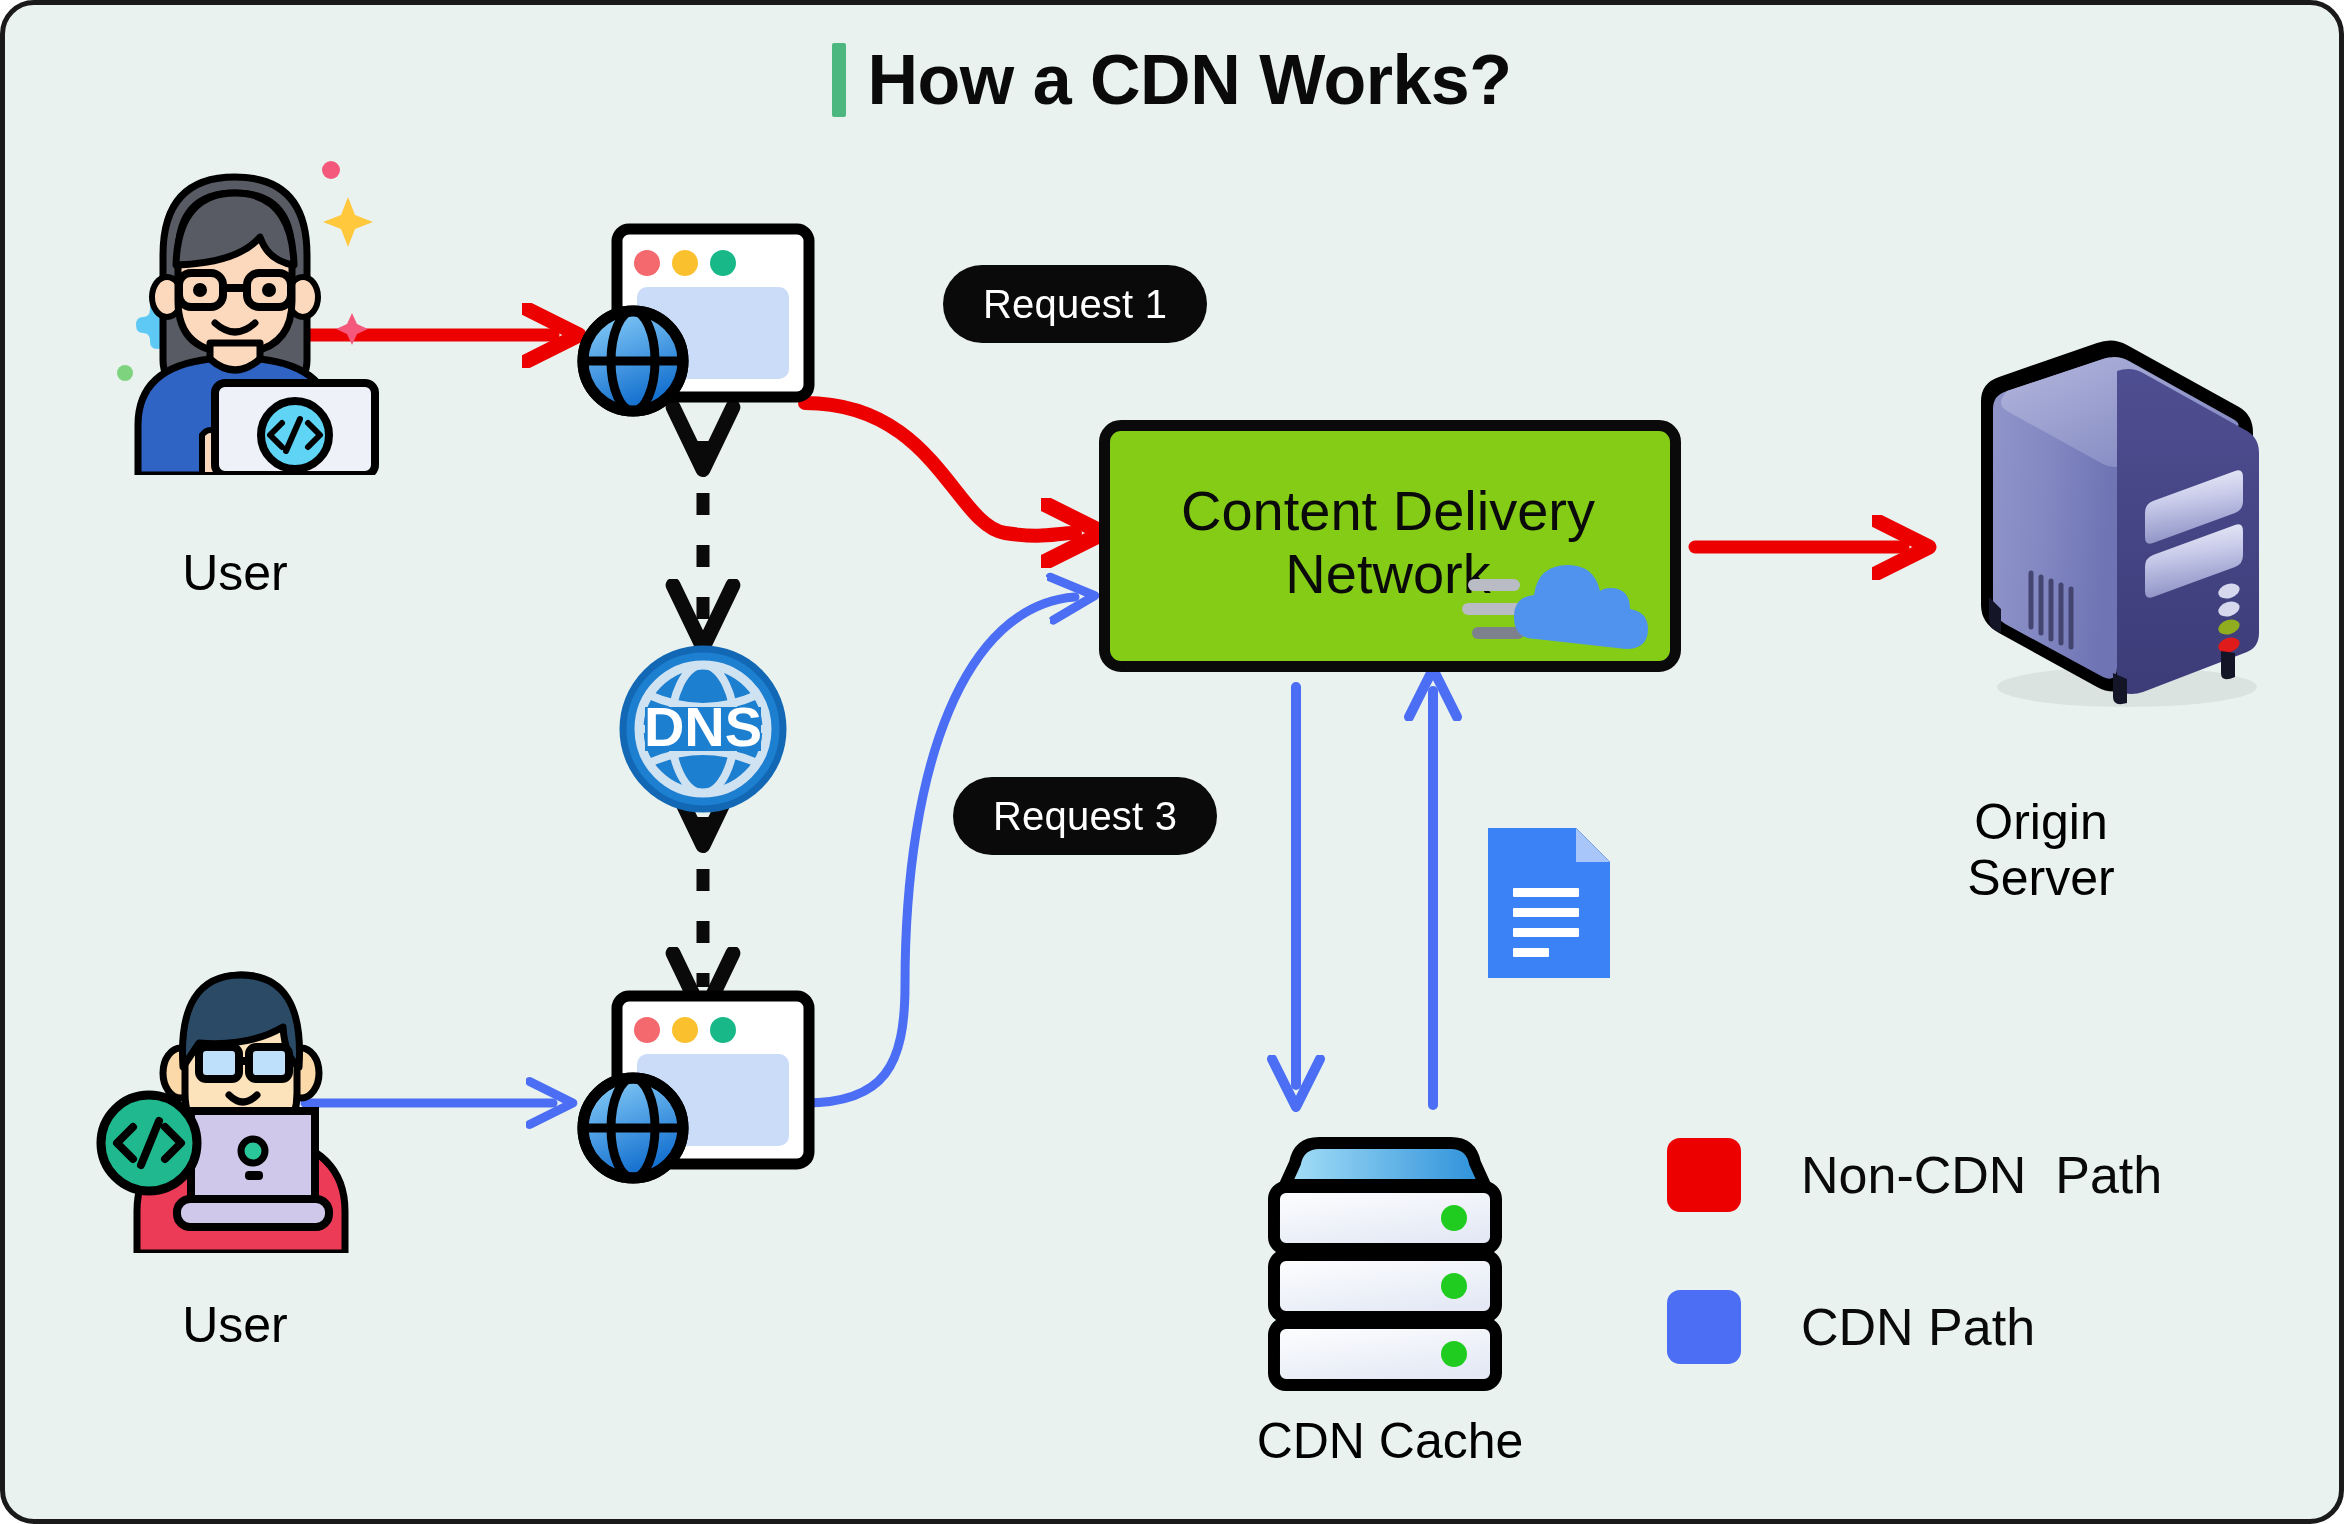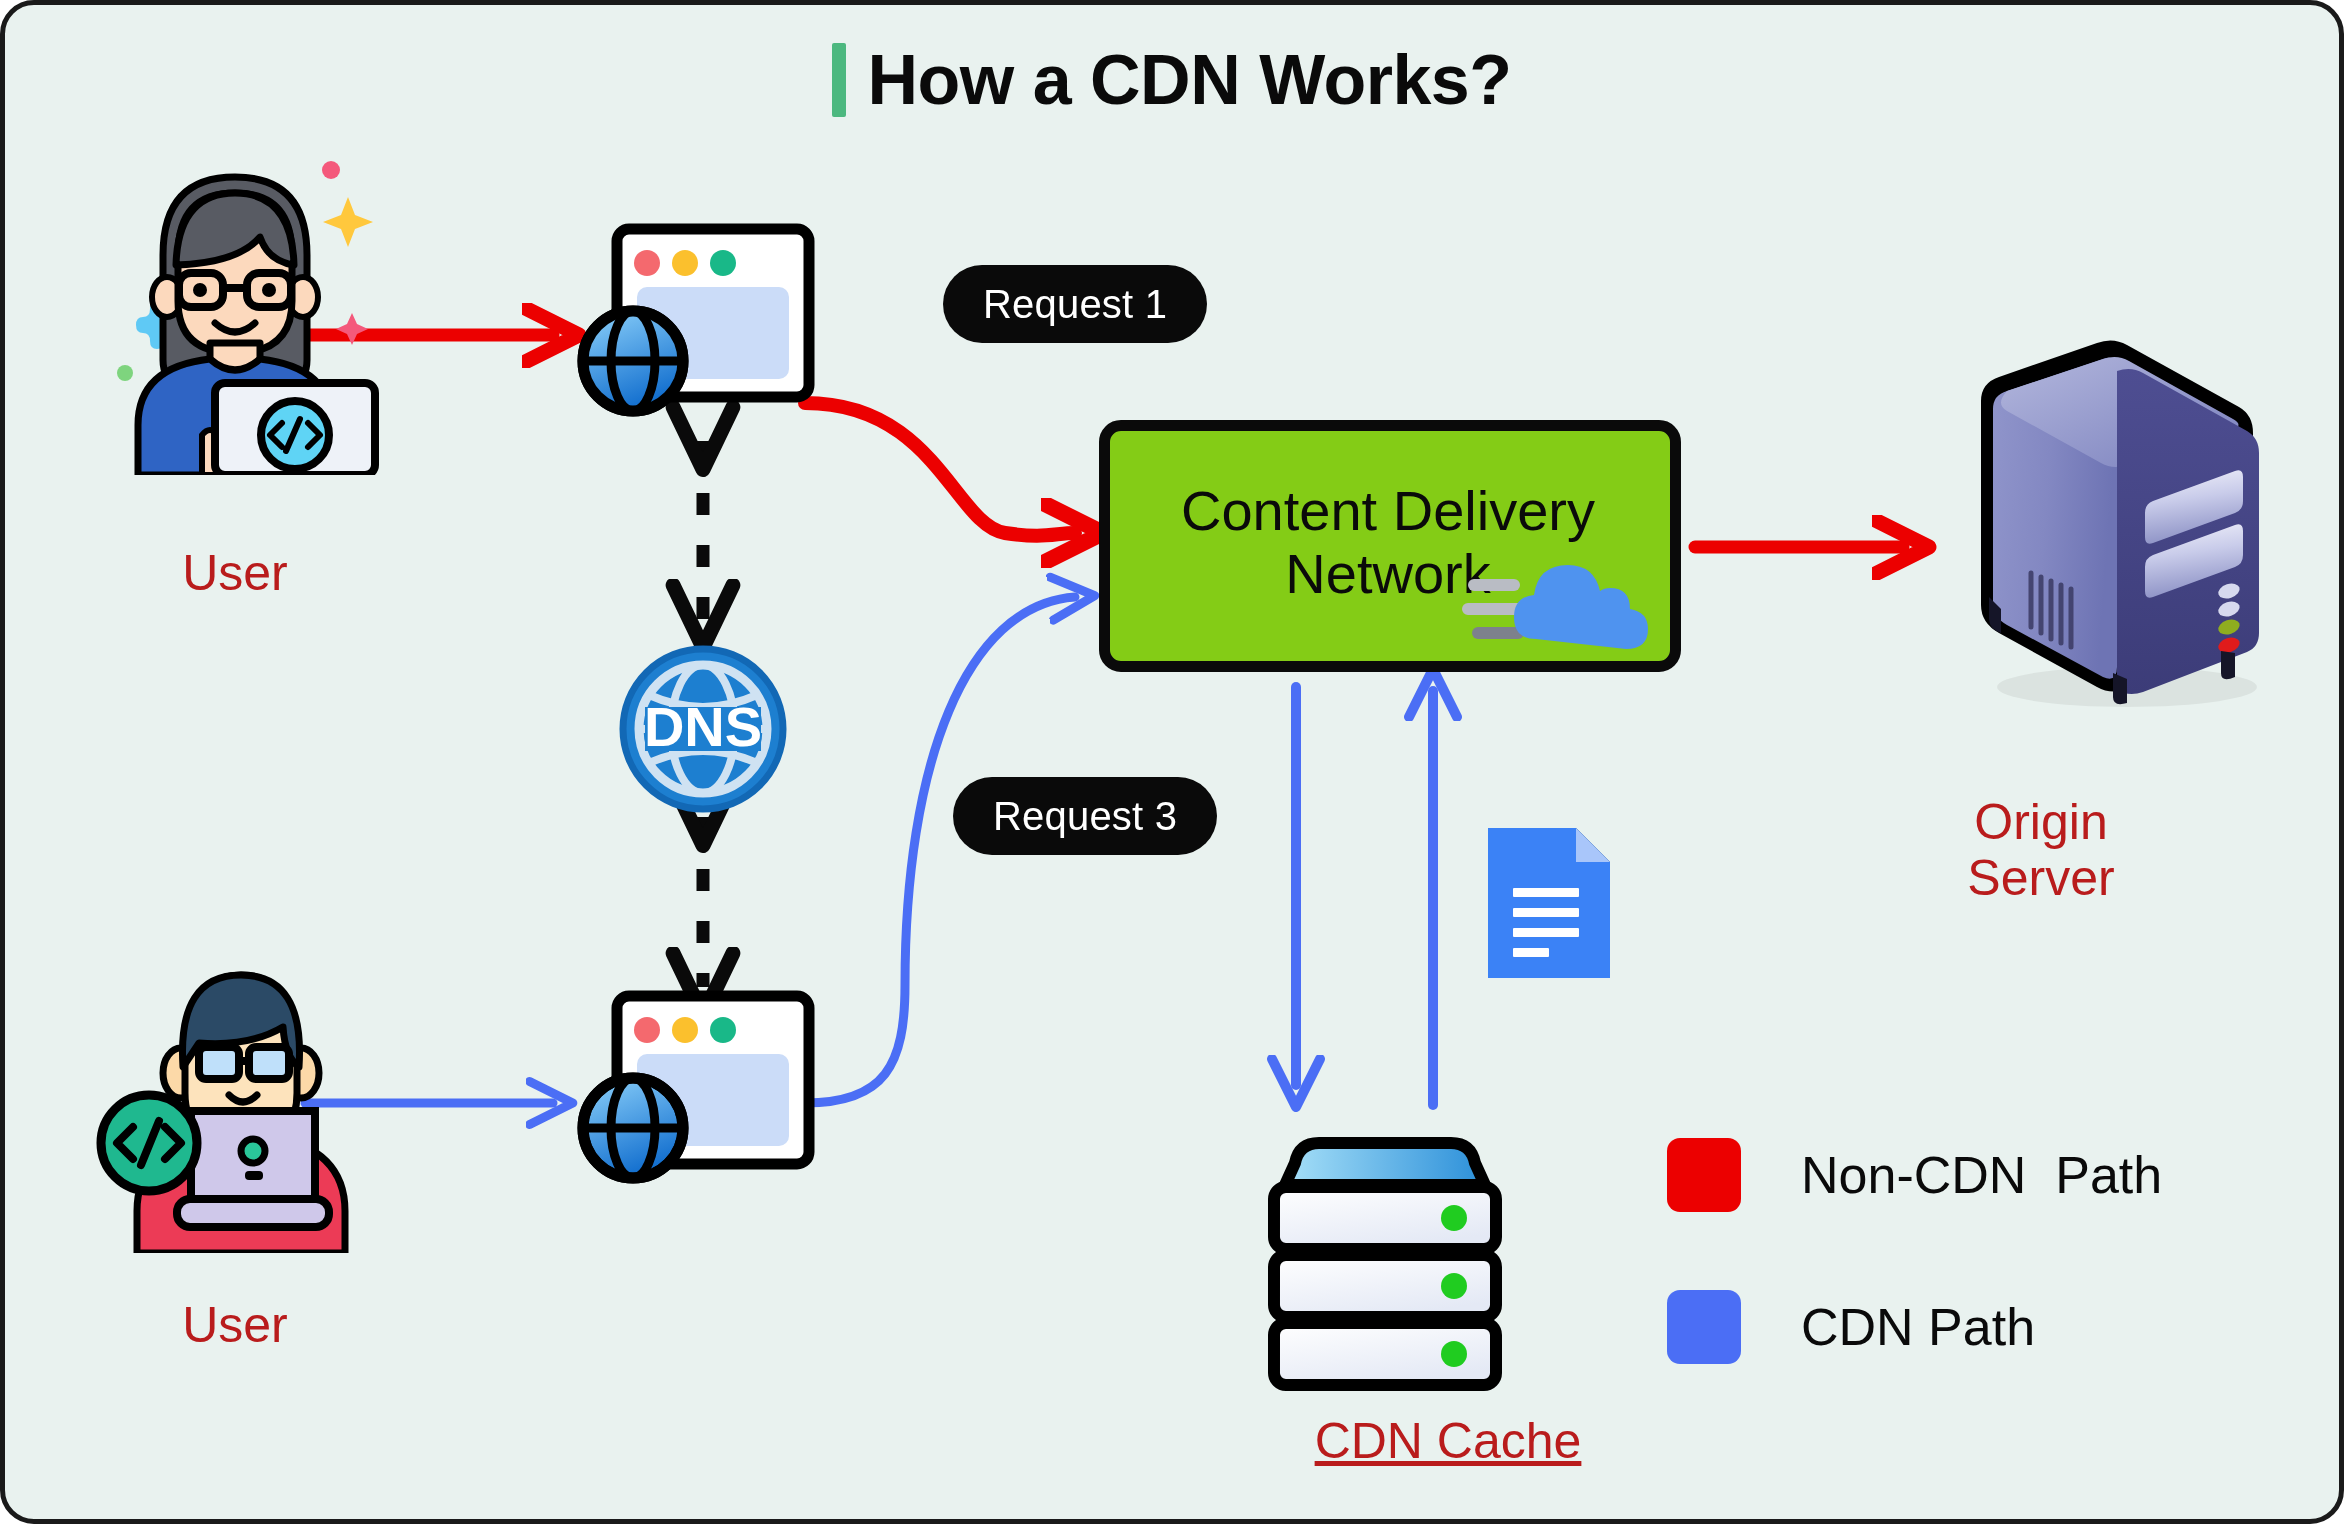--- a/index.html
+++ b/index.html
@@ -41,21 +41,21 @@
     font-weight: 700;
     color: #0a0a0a;
     letter-spacing: -0.5px;
     line-height: 1;
   }
 
   
   .node-label {
     position: absolute;
     font-size: 50px;
-    color: #b91c1c;
+    color: #000000;
     text-align: center;
     line-height: 1.12;
     white-space: pre-line;
   }
 
   
   .layer {
     position: absolute;
     left: 0; top: 0;
     width: 2344px; height: 1524px;
@@ -401,21 +401,21 @@
 
     <path d="M35 48 q4 -20 24 -20 l132 0 q20 0 24 20 l10 22 l-200 0 z" fill="url(#rackTop)" stroke="#000" stroke-width="12" stroke-linejoin="round"></path>
 
     <rect x="14" y="72" width="222" height="62" rx="12" fill="url(#rackUnit)" stroke="#000" stroke-width="12"></rect>
     <rect x="14" y="140" width="222" height="62" rx="12" fill="url(#rackUnit)" stroke="#000" stroke-width="12"></rect>
     <rect x="14" y="208" width="222" height="62" rx="12" fill="url(#rackUnit)" stroke="#000" stroke-width="12"></rect>
     <circle cx="194" cy="103" r="13" fill="#20cc20"></circle>
     <circle cx="194" cy="171" r="13" fill="#20cc20"></circle>
     <circle cx="194" cy="239" r="13" fill="#20cc20"></circle>
   </svg>
-  <div class="node-label" style="left:1218px; top:1408px; width:450px;text-decoration:underline;">CDN Cache</div>
+  <div class="node-label" style="left:1160px; top:1408px; width:450px;">CDN Cache</div>
 
   <div id="legend">
     <div class="legend-row">
       <div class="legend-swatch" style="background:#ec0000;"></div>
       <div class="legend-label">Non-CDN  Path</div>
     </div>
     <div class="legend-row">
       <div class="legend-swatch" style="background:#4b6ef5;"></div>
       <div class="legend-label">CDN Path</div>
     </div>

